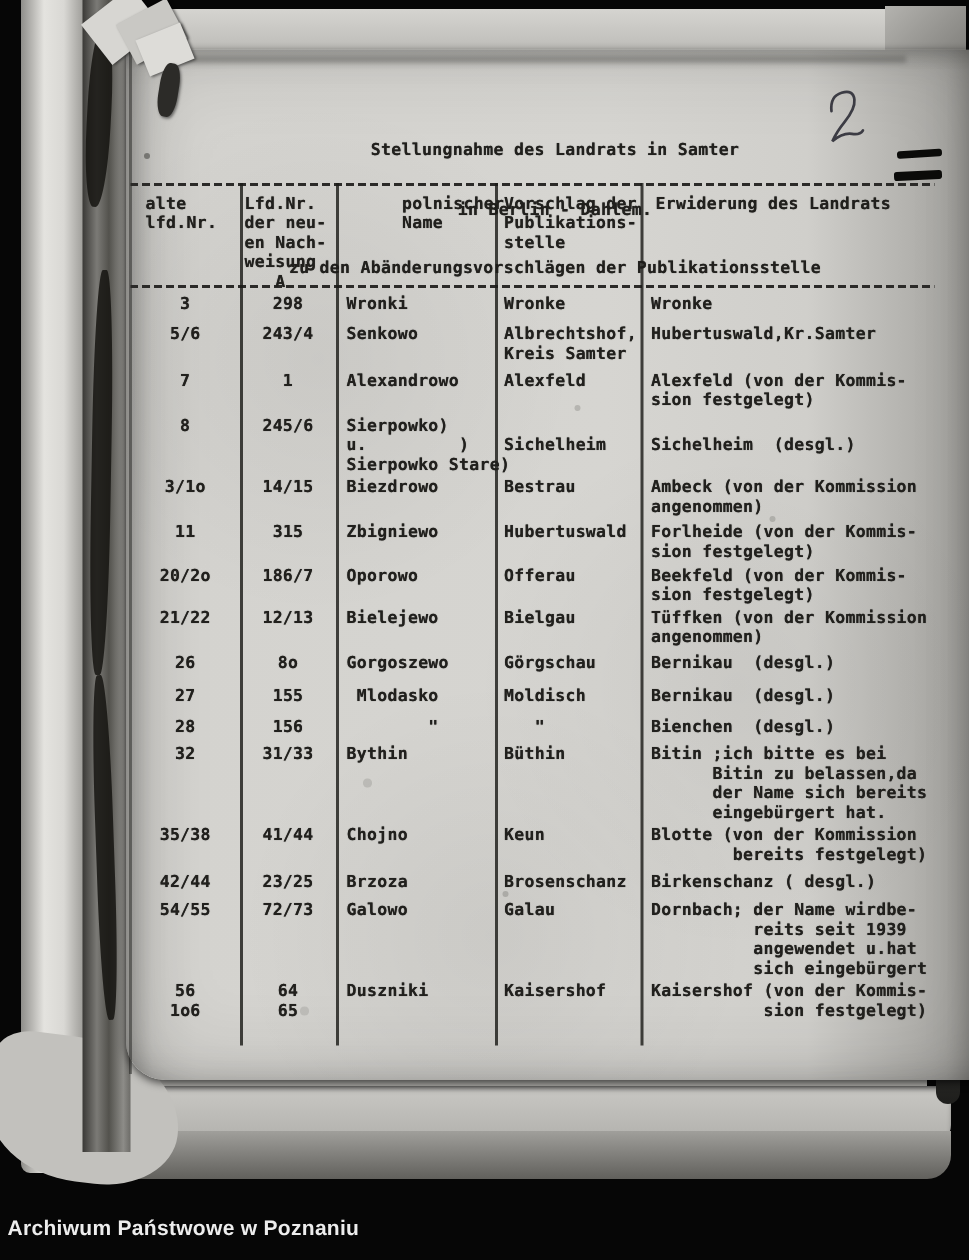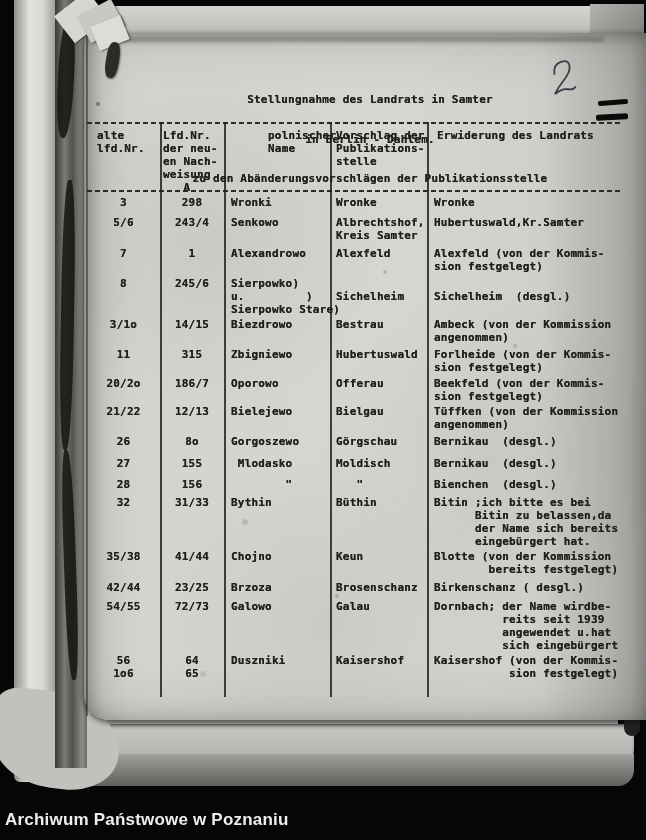--- a/index.html
+++ b/index.html
@@ -135,21 +135,21 @@
   
   .dogear{position:absolute;z-index:6;box-shadow:1px 1px 2px rgba(0,0,0,.5);}
   .de1{left:60px;top:0px;width:42px;height:34px;background:#d7d6d2;transform:rotate(-38deg);}
   .de2{left:82px;top:6px;width:38px;height:30px;background:#c9c8c4;transform:rotate(-28deg);}
   .de3{left:94px;top:20px;width:32px;height:26px;background:#dddcd8;transform:rotate(-22deg);}
   .de-dark{left:106px;top:42px;width:13px;height:36px;background:#2c2b28;transform:rotate(9deg);border-radius:40%;}
   
   .caption{
     position:absolute;left:5px;top:810px;z-index:8;
     font-family:"Liberation Sans","DejaVu Sans",sans-serif;
-    font-size:17px;font-weight:700;letter-spacing:.2px;color:#ededed;
+    font-size:14px;font-weight:700;letter-spacing:.2px;color:#ededed;
   }
 </style>
 </head>
 <body>
 
 <div class="stage">
 
   <div class="edge-left"></div>
   <div class="crease"></div>
   <div class="crease-blob blob-a"></div>

